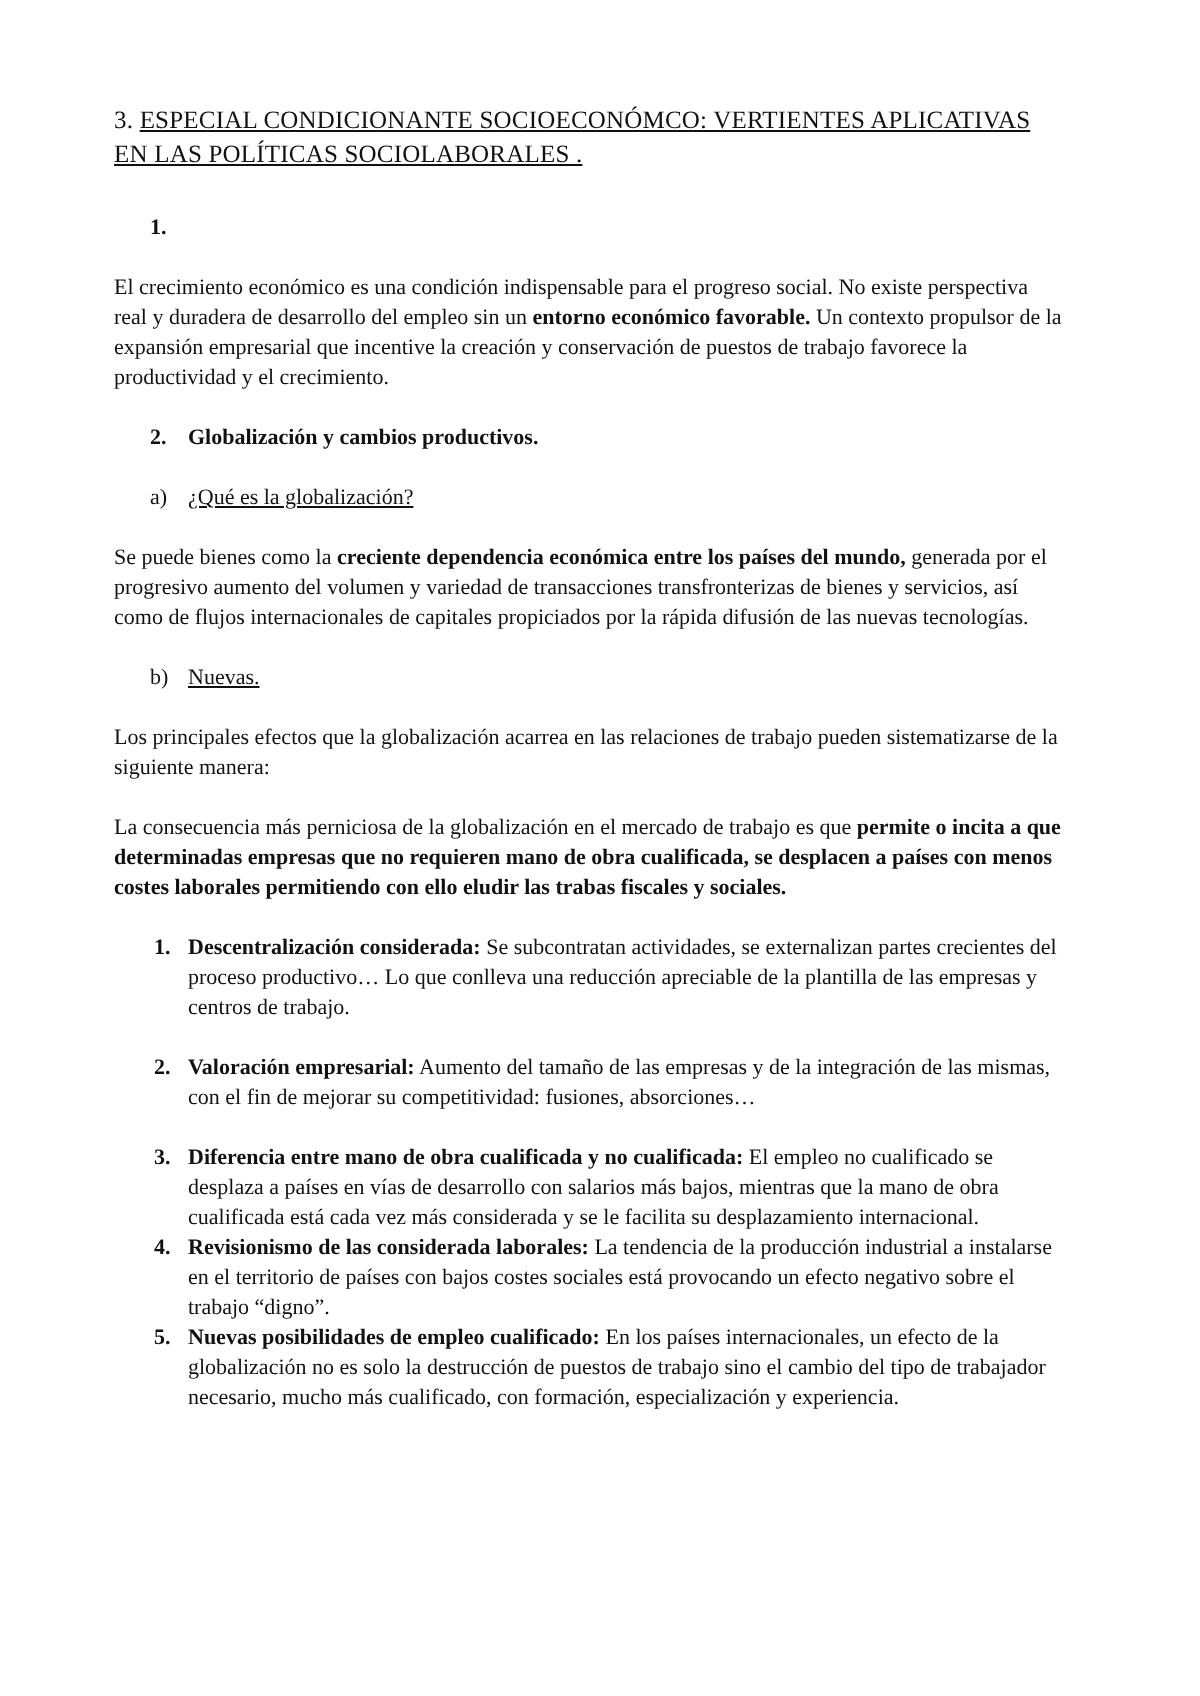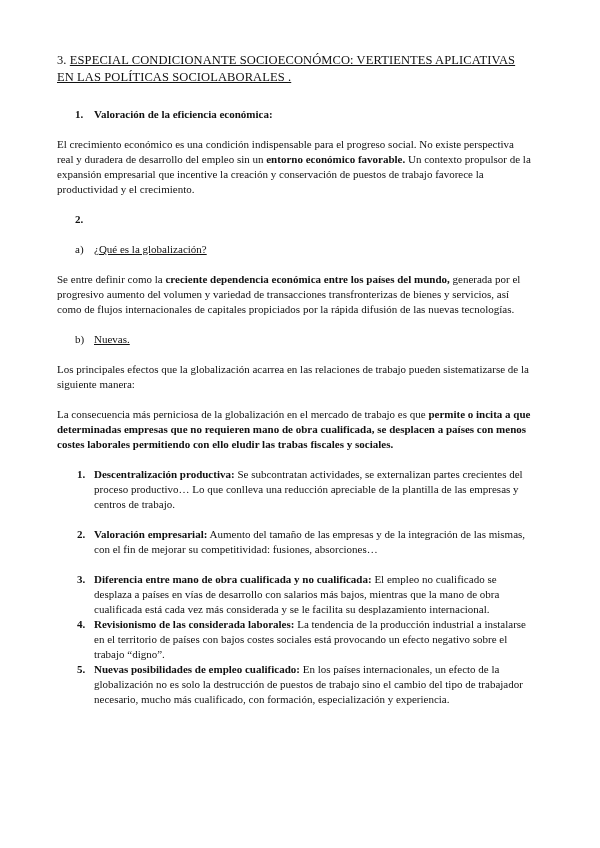--- a/index.html
+++ b/index.html
@@ -72,50 +72,50 @@
 </style>
 </head>
 <body>
 
 <div class="page">
 
   <h1 class="doc-title"><span>3.</span> <span class="u">ESPECIAL CONDICIONANTE SOCIOECONÓMCO: VERTIENTES APLICATIVAS EN LAS POLÍTICAS SOCIOLABORALES .</span></h1>
 
   <div class="numbered-heading">
     <span class="marker">1.</span>
-    <span>Valoración de la eficiencia económica:</span>
   </div>
 
   <p class="para"><span>El crecimiento económico es una condición indispensable para el progreso social. No existe perspectiva real y duradera de desarrollo del empleo sin un </span><span class="b">entorno económico favorable.</span><span> Un contexto propulsor de la expansión empresarial que incentive la creación y conservación de puestos de trabajo favorece la productividad y el crecimiento.</span></p>
 
   <div class="numbered-heading">
     <span class="marker">2.</span>
+    <span>Globalización y cambios productivos.</span>
   </div>
 
   <div class="sub-heading">
     <span class="marker">a)</span>
     <span class="u">¿Qué es la globalización?</span>
   </div>
 
-  <p class="para"><span>Se entre definir como la </span><span class="b">creciente dependencia económica entre los países del mundo,</span><span> generada por el progresivo aumento del volumen y variedad de transacciones transfronterizas de bienes y servicios, así como de flujos internacionales de capitales propiciados por la rápida difusión de las nuevas tecnologías.</span></p>
+  <p class="para"><span>Se puede bienes como la </span><span class="b">creciente dependencia económica entre los países del mundo,</span><span> generada por el progresivo aumento del volumen y variedad de transacciones transfronterizas de bienes y servicios, así como de flujos internacionales de capitales propiciados por la rápida difusión de las nuevas tecnologías.</span></p>
 
   <div class="sub-heading">
     <span class="marker">b)</span>
     <span class="u">Nuevas.</span>
   </div>
 
   <p class="para"><span>Los principales efectos que la globalización acarrea en las relaciones de trabajo pueden sistematizarse de la siguiente manera:</span></p>
 
   <p class="para"><span>La consecuencia más perniciosa de la globalización en el mercado de trabajo es que </span><span class="b">permite o incita a que determinadas empresas que no requieren mano de obra cualificada, se desplacen a países con menos costes laborales permitiendo con ello eludir las trabas fiscales y sociales.</span></p>
 
   <div class="list">
 
     <div class="li gap">
       <span class="marker">1.</span>
-      <div class="li-body"><span class="b">Descentralización productiva:</span><span> Se subcontratan actividades, se externalizan partes crecientes del proceso productivo… Lo que conlleva una reducción apreciable de la plantilla de las empresas y centros de trabajo.</span></div>
+      <div class="li-body"><span class="b">Descentralización considerada:</span><span> Se subcontratan actividades, se externalizan partes crecientes del proceso productivo… Lo que conlleva una reducción apreciable de la plantilla de las empresas y centros de trabajo.</span></div>
     </div>
 
     <div class="li gap">
       <span class="marker">2.</span>
       <div class="li-body"><span class="b">Valoración empresarial:</span><span> Aumento del tamaño de las empresas y de la integración de las mismas, con el fin de mejorar su competitividad: fusiones, absorciones…</span></div>
     </div>
 
     <div class="li">
       <span class="marker">3.</span>
       <div class="li-body"><span class="b">Diferencia entre mano de obra cualificada y no cualificada:</span><span> El empleo no cualificado se desplaza a países en vías de desarrollo con salarios más bajos, mientras que la mano de obra cualificada está cada vez más considerada y se le facilita su desplazamiento internacional.</span></div>

